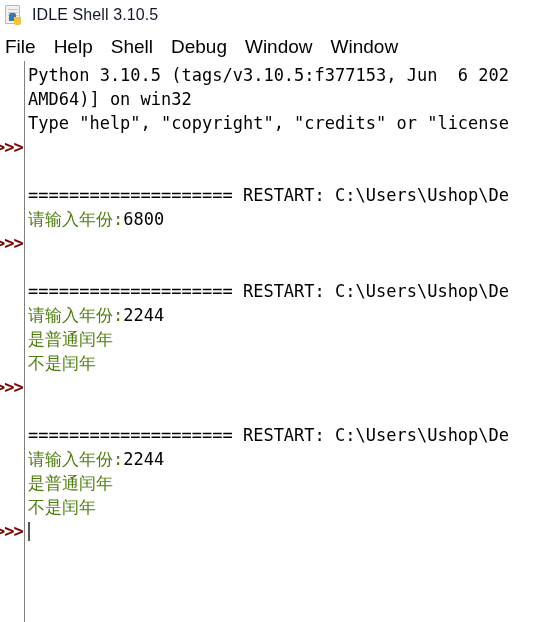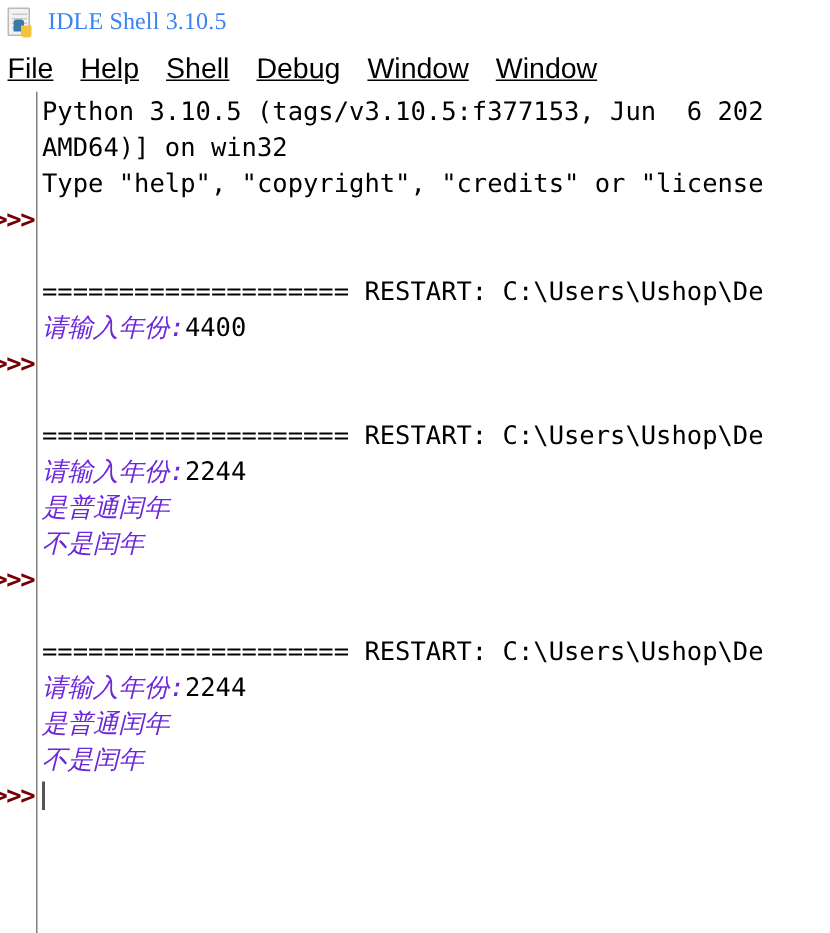--- a/index.html
+++ b/index.html
@@ -64,37 +64,36 @@
   }
   #app-icon .pyyellow {
     position: absolute;
     left: 10px; top: 13px;
     width: 7px; height: 8px;
     background: #f2c43d;
     border-radius: 0 0 2px 2px;
   }
   #title-text {
     font-size: 16px;
-    color: #3b82f6;
-    font-family: Liberation Serif, serif;
+    color: #0f172a;
+    font-family: Liberation Sans, sans-serif;
     white-space: nowrap;
     letter-spacing: 0.1px;
   }
 
   
   #menubar {
     position: absolute;
     left: 0; top: 32px;
     width: 553px;
     height: 29px;
     background: #ffffff;
     display: flex;
     align-items: center;
     overflow: hidden;
-    text-decoration: underline;
   }
   .menu-item {
     font-size: 19px;
     color: #000000;
     font-family: "Liberation Sans", sans-serif;
     white-space: nowrap;
     padding: 0 9px;
     cursor: default;
     line-height: 26px;
   }
@@ -137,21 +136,21 @@
     left: -5px;
     top: 0;
     width: 28px;
     color: #770000;
     font-family: "DejaVu Sans Mono", "Liberation Mono", monospace;
     font-size: 17px;
     font-weight: bold;
     letter-spacing: -1px;
   }
   .tok-black  { color: #000000; }
-  .tok-blue   { color: #6d28d9; font-style: italic; }
+  .tok-blue   { color: #4d7c0f; }
 
   .caret {
     display: inline-block;
     width: 2px;
     height: 19px;
     background: #555555;
     vertical-align: -4px;
   }
 </style>
 </head>
@@ -179,21 +178,21 @@
 
   <div id="shell">
     <div id="gutter-rule"></div>
     <div id="lines">
         <div class="line"><span class="tok-black">Python 3.10.5 (tags/v3.10.5:f377153, Jun  6 202</span></div>
         <div class="line"><span class="tok-black">AMD64)] on win32</span></div>
         <div class="line"><span class="tok-black">Type "help", "copyright", "credits" or "license</span></div>
         <div class="line"><span class="prompt">&gt;&gt;&gt;</span></div>
         <div class="line"></div>
         <div class="line"><span class="tok-black">==================== RESTART: C:\Users\Ushop\De</span></div>
-        <div class="line"><span class="tok-blue">请输入年份:</span><span class="tok-black">4400</span></div>
+        <div class="line"><span class="tok-blue">请输入年份:</span><span class="tok-black">6800</span></div>
         <div class="line"><span class="prompt">&gt;&gt;&gt;</span></div>
         <div class="line"></div>
         <div class="line"><span class="tok-black">==================== RESTART: C:\Users\Ushop\De</span></div>
         <div class="line"><span class="tok-blue">请输入年份:</span><span class="tok-black">2244</span></div>
         <div class="line"><span class="tok-blue">是普通闰年</span></div>
         <div class="line"><span class="tok-blue">不是闰年</span></div>
         <div class="line"><span class="prompt">&gt;&gt;&gt;</span></div>
         <div class="line"></div>
         <div class="line"><span class="tok-black">==================== RESTART: C:\Users\Ushop\De</span></div>
         <div class="line"><span class="tok-blue">请输入年份:</span><span class="tok-black">2244</span></div>

